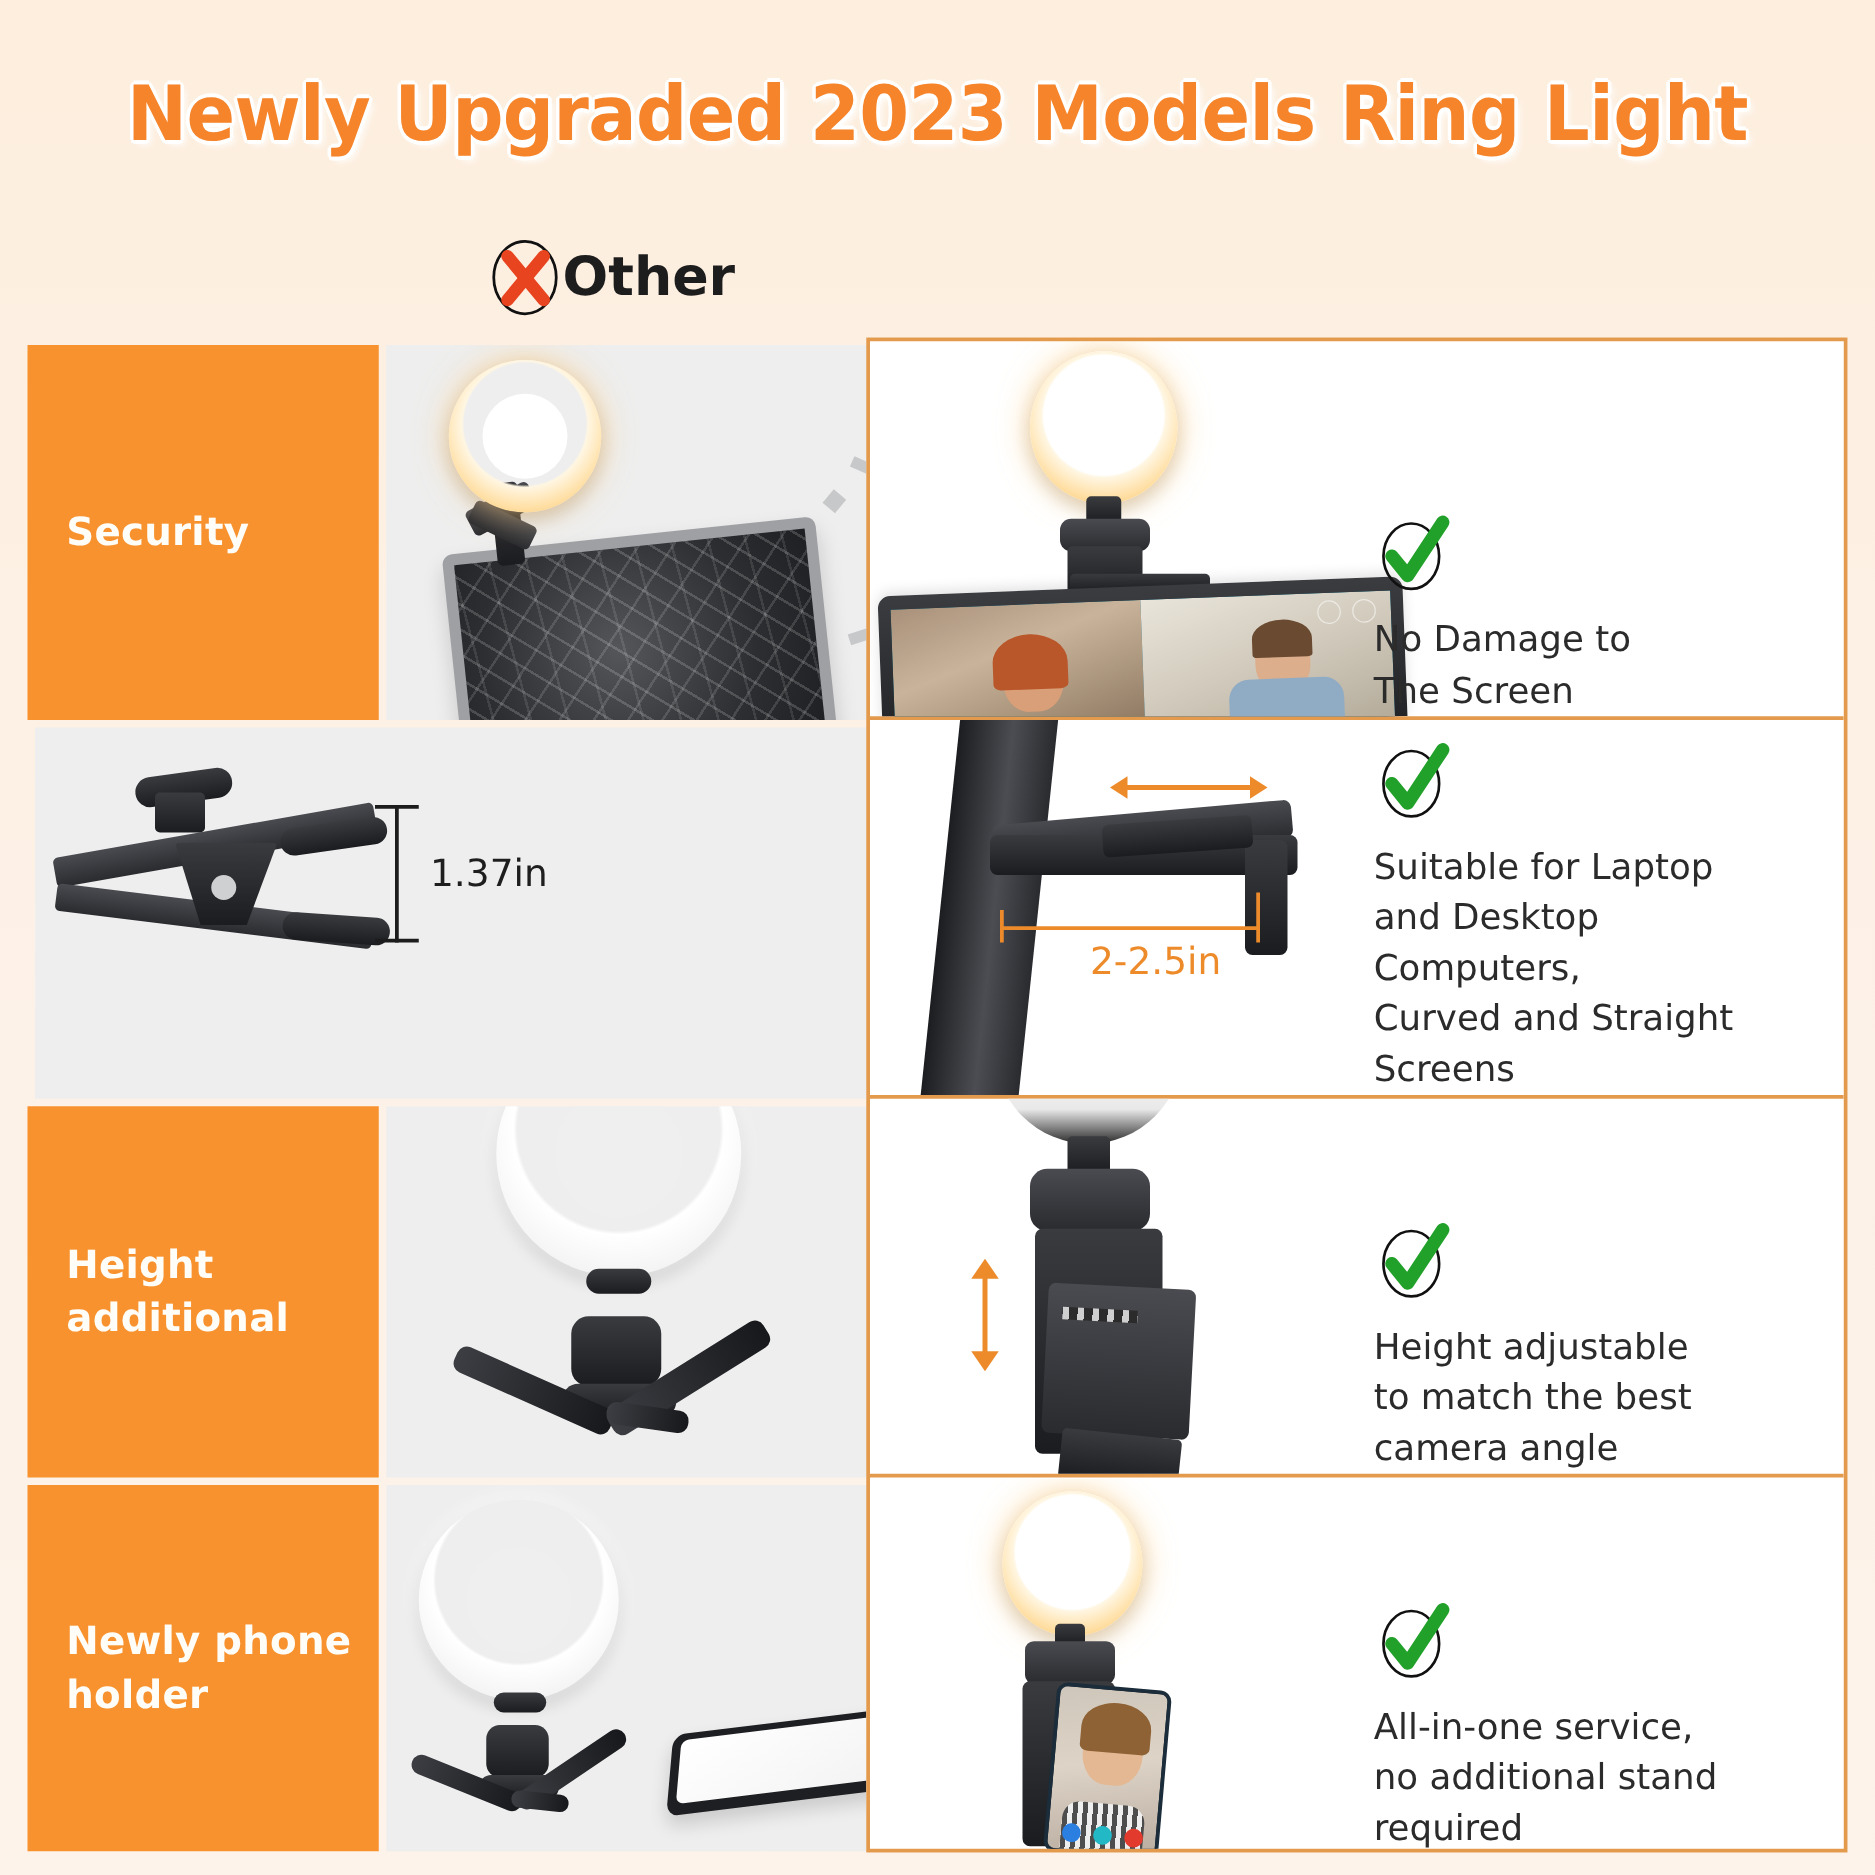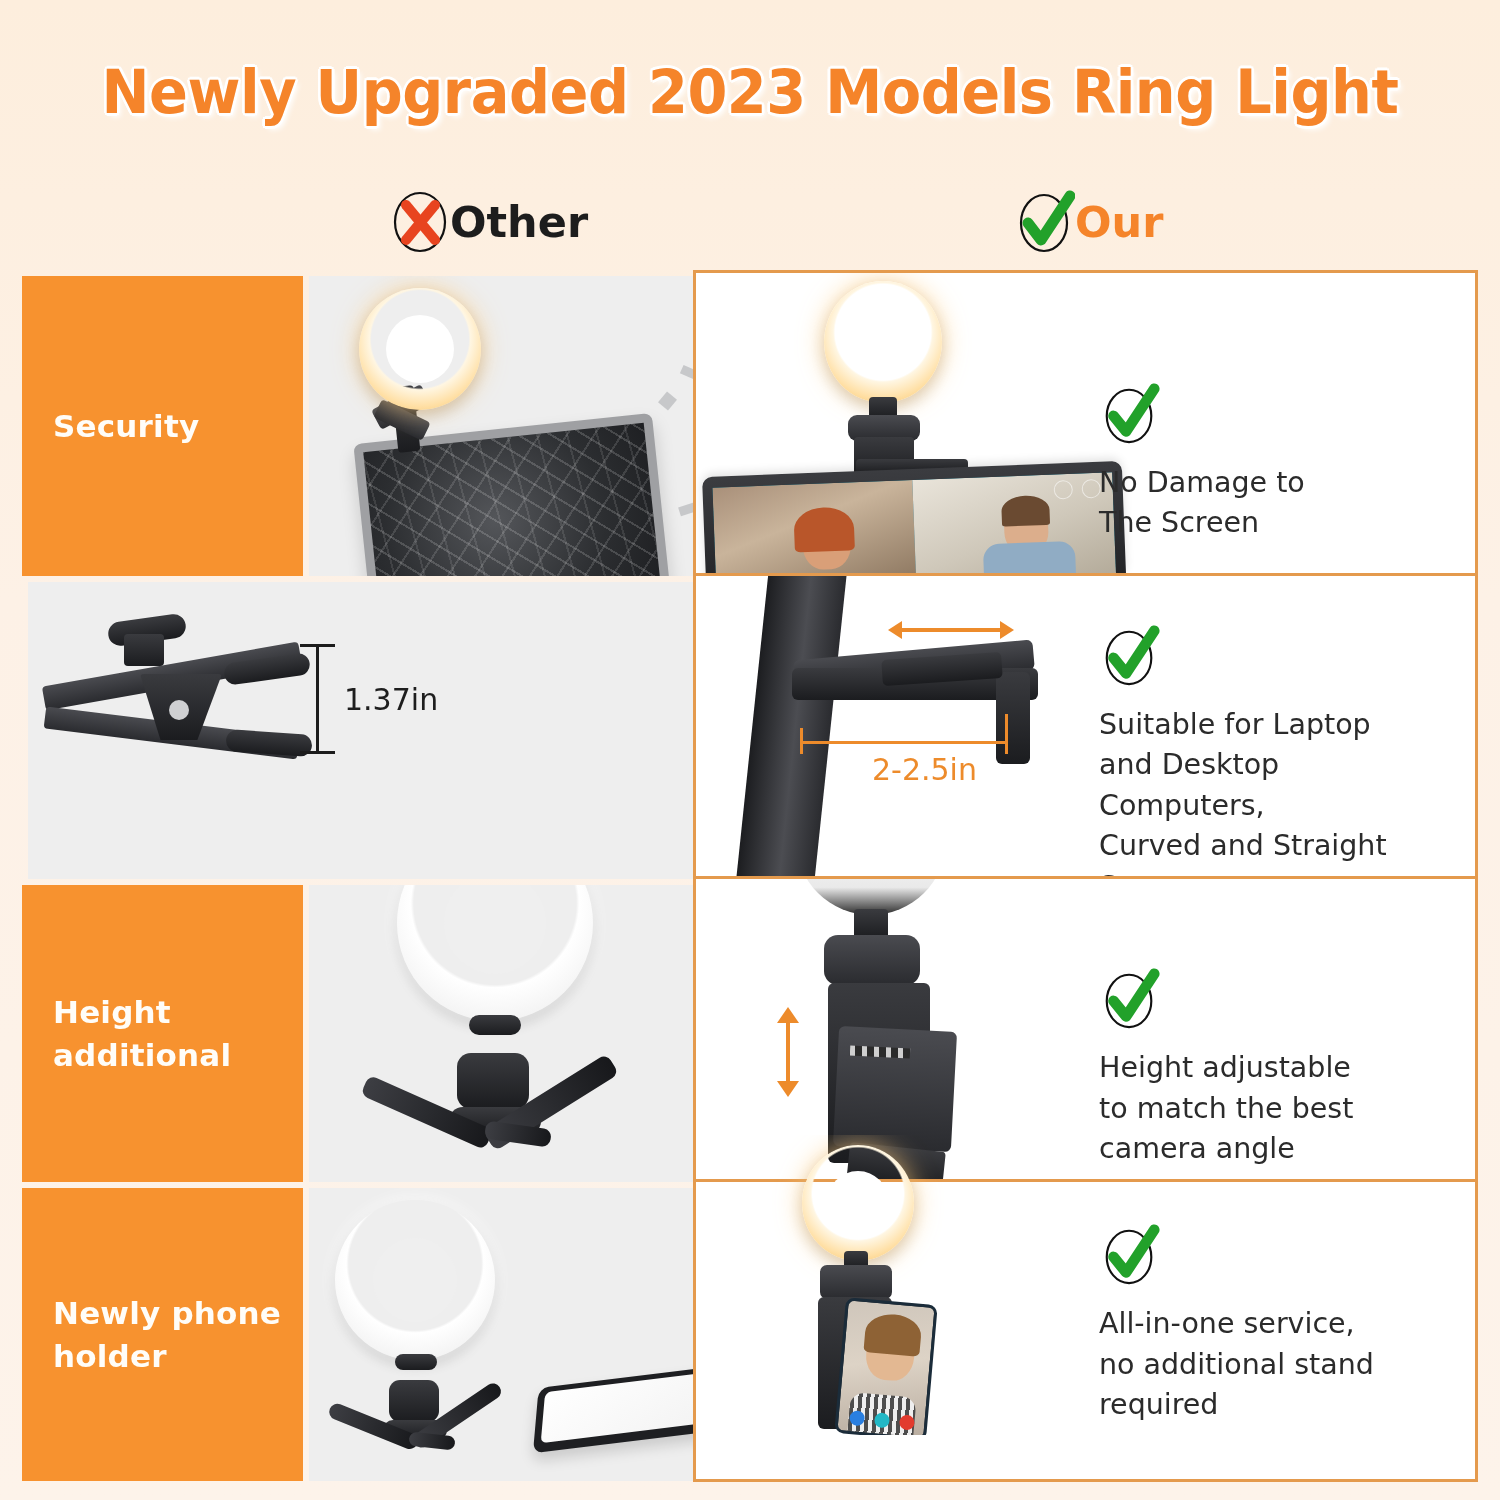--- a/index.html
+++ b/index.html
@@ -94,28 +94,27 @@
   }
   .our-row {
     position: absolute; left: 0; width: 100%;
     border-bottom: 3px solid #E49A4D;
     overflow: hidden;
   }
   .our-row:last-child { border-bottom: none; }
   .our-row.q1 { top: 0px;   height: 303px; }
   .our-row.q2 { top: 303px; height: 303px; }
   .our-row.q3 { top: 606px; height: 303px; }
-  .our-row.q4 { top: 862px; height: 300px; }
+  .our-row.q4 { top: 910px; height: 300px; }
 
   .our-text {
     position: absolute;
     right: 22px; top: 0; width: 368px; height: 100%;
-    display: flex; flex-direction: column; justify-content: center;
+    display: flex; flex-direction: column; justify-content: flex-end;
     padding-left: 14px;
-    margin-top: 40px;
   }
   .our-text .tick { width: 62px; height: 62px; margin-bottom: 18px; }
   .our-text .tick svg { width: 100%; height: 100%; display:block; }
   .our-text .copy {
     font-size: 28.5px;
     line-height: 1.42;
     color: #2b2b2b;
     font-family: "DejaVu Sans", sans-serif;
     white-space: pre-line;
   }
@@ -257,29 +256,20 @@
     <span class="badge">
       <svg viewBox="0 0 60 64">
         <ellipse cx="30" cy="32" rx="25" ry="29" fill="none" stroke="#111" stroke-width="2.2"></ellipse>
         <path d="M16 15 L45 50" stroke="#E8441F" stroke-width="10" stroke-linecap="round"></path>
         <path d="M45 15 L16 50" stroke="#E8441F" stroke-width="10" stroke-linecap="round"></path>
       </svg>
     </span>
     <span class="head-label dark">Other</span>
   </div>
 
-  <div class="col-head our">
-    <span class="badge">
-      <svg viewBox="0 0 60 64">
-        <ellipse cx="29" cy="33" rx="23" ry="28" fill="none" stroke="#111" stroke-width="2.2"></ellipse>
-        <path d="M13 33 L26 50 L55 6" stroke="#22A12A" stroke-width="11" fill="none" stroke-linecap="round" stroke-linejoin="round"></path>
-      </svg>
-    </span>
-    <span class="head-label orange">Our</span>
-  </div>
 
   <div class="grid">
 
     <div class="row r1">
       <div class="cell-label" style="white-space:pre-line">Security</div>
       <div class="cell-other">
 
         <div class="laptop-crack" style="left:55px; top:152px; width:300px; height:220px;">
           <div class="crack-screen"></div>
         </div>

